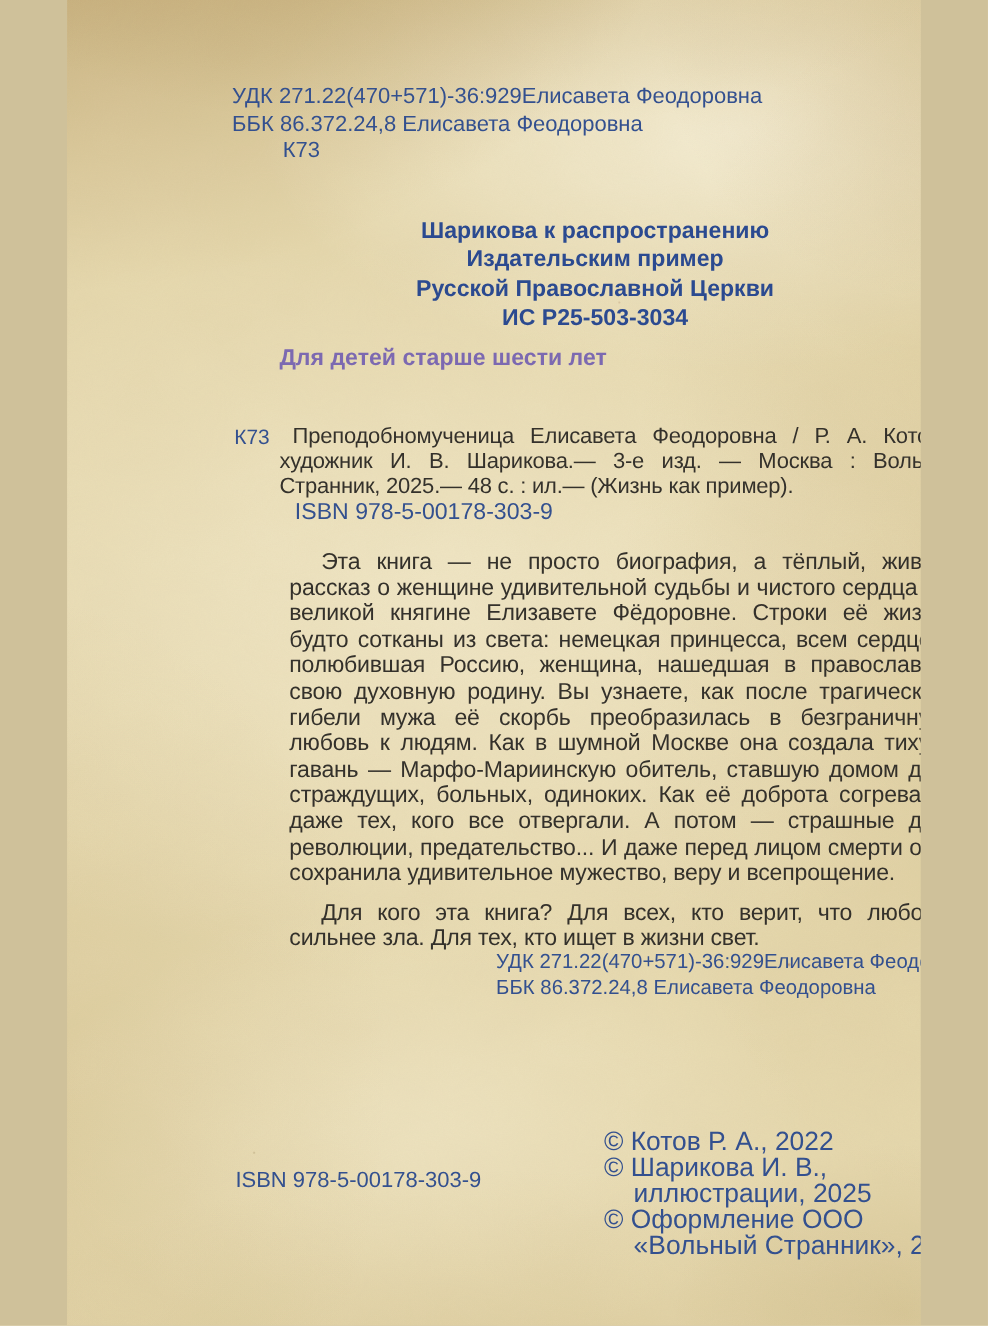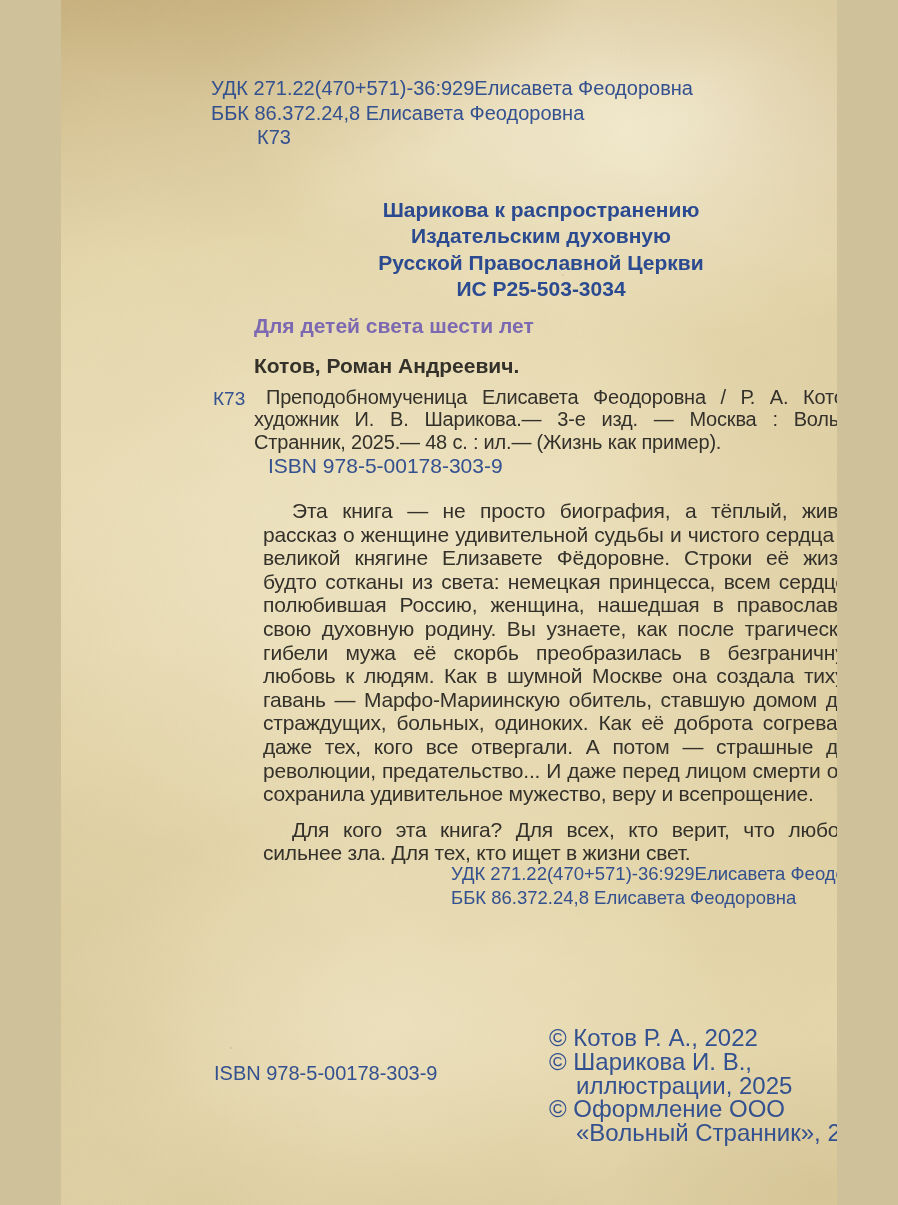--- a/index.html
+++ b/index.html
@@ -77,28 +77,27 @@
   </svg>
 
   <div class="abs top-codes blue">
     <div>УДК 271.22(470+571)-36:929Елисавета Феодоровна</div>
     <div>ББК 86.372.24,8 Елисавета Феодоровна</div>
     <div class="sign">К73</div>
   </div>
 
   <div class="abs approval blue-bold">
     <div>Шарикова к распространению</div>
-    <div>Издательским духовную</div>
+    <div>Издательским пример</div>
     <div>Русской Православной Церкви</div>
     <div>ИС Р25-503-3034</div>
   </div>
 
-  <div class="abs age-notice purple">Для детей света шести лет</div>
+  <div class="abs age-notice purple">Для детей старше шести лет</div>
 
-  <div class="abs author-heading dark">Котов, Роман Андреевич.</div>
 
   <div class="abs catalog-sign blue">К73</div>
   <div class="abs catalog-desc dark">Преподобномученица Елисавета Феодоровна / Р. А. Котов ; художник И. В. Шарикова.— 3-е изд. — Москва : Вольный Странник, 2025.— 48 с. : ил.— (Жизнь как пример).</div>
   <div class="abs catalog-isbn blue">ISBN 978-5-00178-303-9</div>
 
   <div class="abs annotation dark">
     <p>Эта книга — не просто биография, а тёплый, живой рассказ о женщине удивительной судьбы и чистого сердца — великой княгине Елизавете Фёдоровне. Строки её жизни будто сотканы из света: немецкая принцесса, всем сердцем полюбившая Россию, женщина, нашедшая в православии свою духовную родину. Вы узнаете, как после трагической гибели мужа её скорбь преобразилась в безграничную любовь к людям. Как в шумной Москве она создала тихую гавань — Марфо-Мариинскую обитель, ставшую домом для страждущих, больных, одиноких. Как её доброта согревала даже тех, кого все отвергали. А потом — страшные дни революции, предательство... И даже перед лицом смерти она сохранила удивительное мужество, веру и всепрощение.</p>
     <p>Для кого эта книга? Для всех, кто верит, что любовь сильнее зла. Для тех, кто ищет в жизни свет.</p>
   </div>
 

